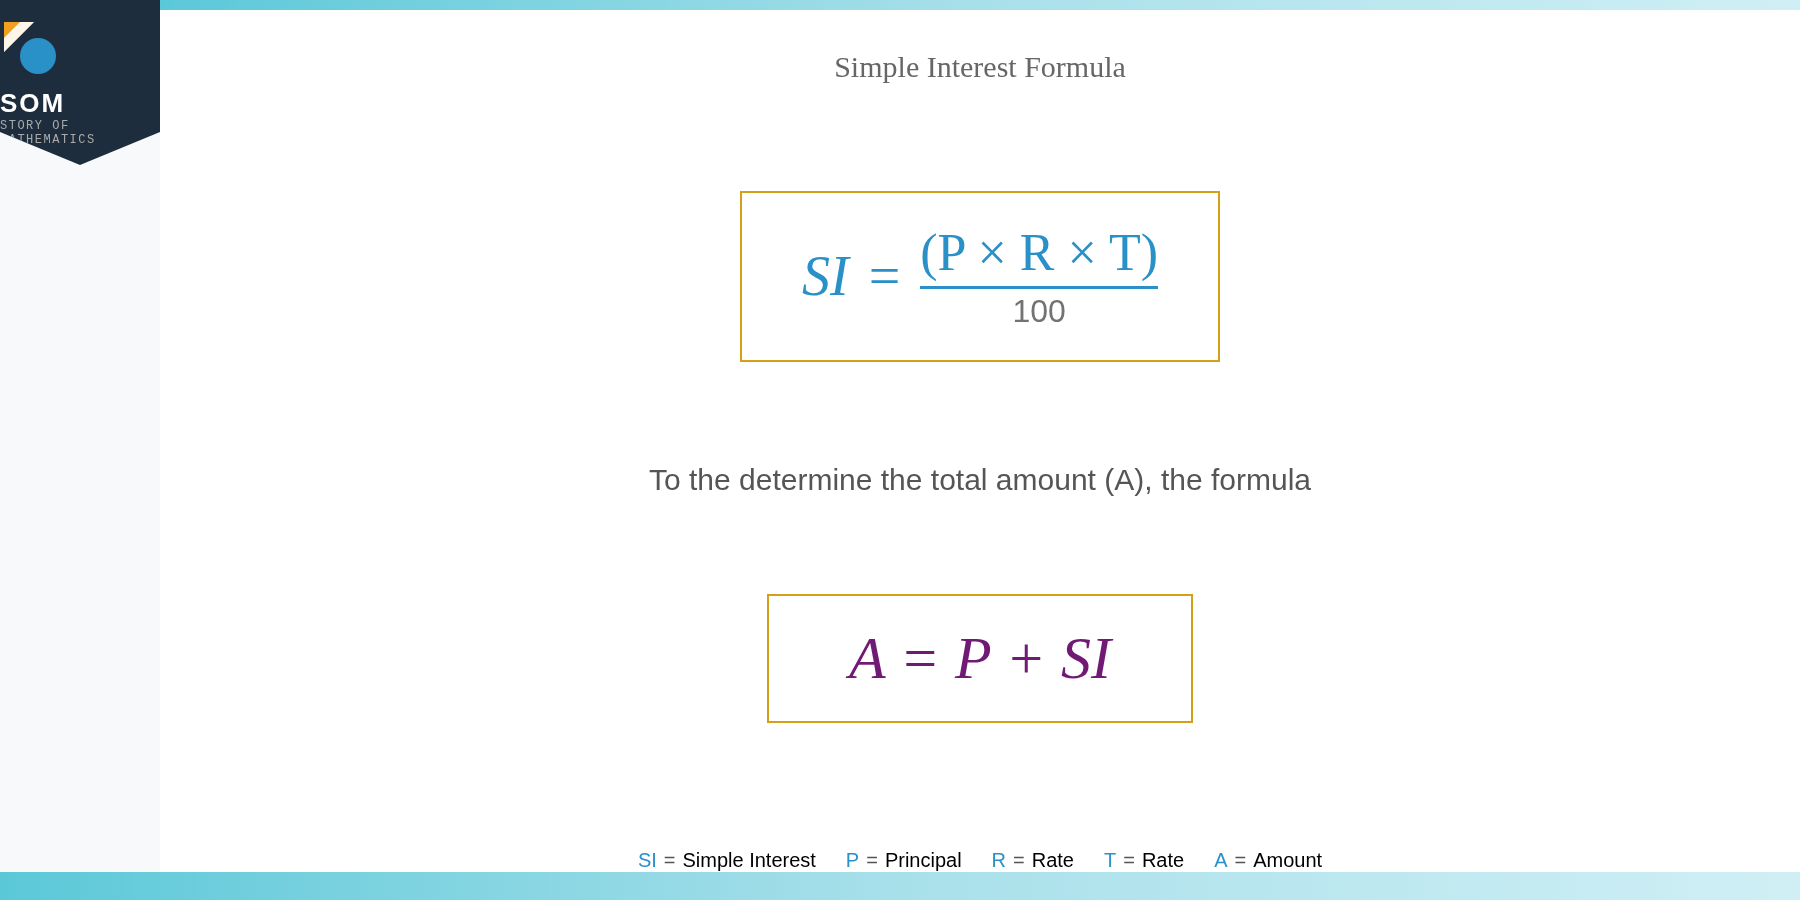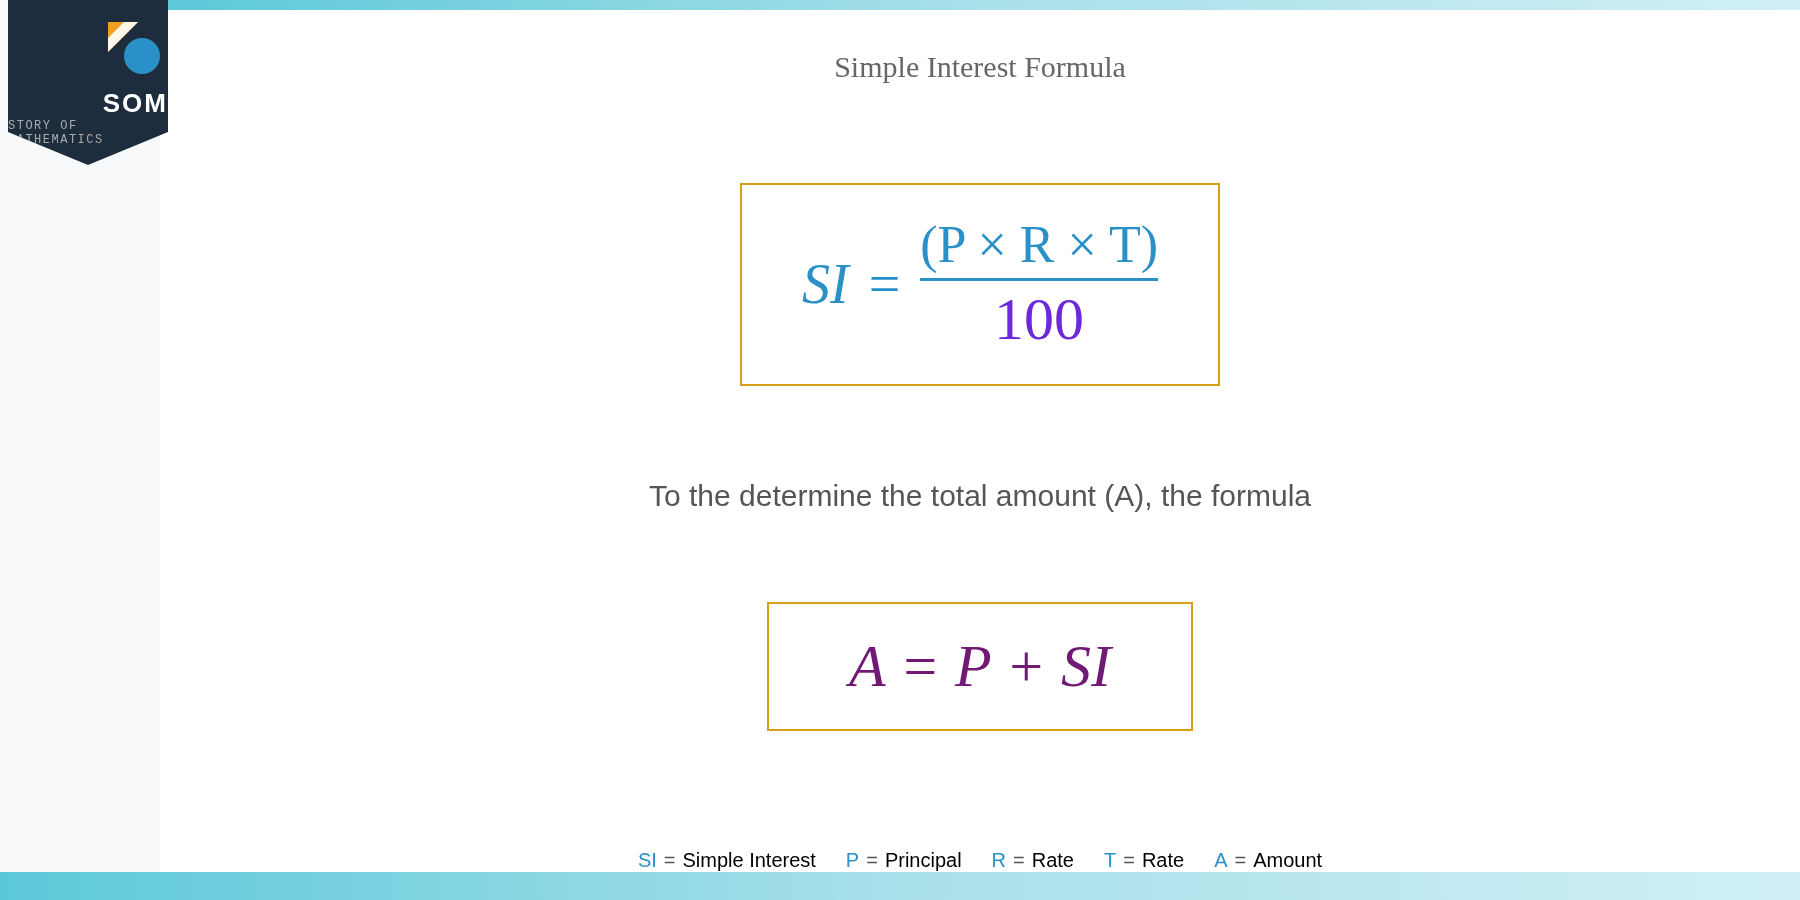--- a/index.html
+++ b/index.html
@@ -30,27 +30,27 @@
       left: 0;
       right: 0;
       height: 28px;
       background: linear-gradient(to right, #5bc8d8, #a8e0ea, #d0eff5);
     }
 
     
     .logo-banner {
       position: absolute;
       top: 0;
-      left: 8px;
+      left: 0;
       width: 160px;
       height: 165px;
       background: #1e2d3d;
       display: flex;
       flex-direction: column;
-      align-items: flex-end;
+      align-items: flex-start;
       justify-content: center;
       clip-path: polygon(0 0, 100% 0, 100% 80%, 50% 100%, 0 80%);
       z-index: 10;
     }
 
     .logo-icon {
       width: 64px;
       height: 64px;
       margin-bottom: 6px;
     }
@@ -133,23 +133,23 @@
     .fraction-numerator {
       font-size: 52px;
       color: #2a90c8;
       font-family: Liberation Serif, serif;
       border-bottom: 3px solid #2a90c8;
       padding-bottom: 4px;
       margin-bottom: 4px;
     }
 
     .fraction-denominator {
-      font-size: 60px;
-      color: #6d28d9;
-      font-family: Liberation Serif, serif;
+      font-size: 32px;
+      color: #737373;
+      font-family: Liberation Sans, sans-serif;
     }
 
     
     .description-text {
       font-size: 30px;
       color: #555;
       margin-bottom: 30px;
       font-family: Liberation Sans, sans-serif;
     }
 

